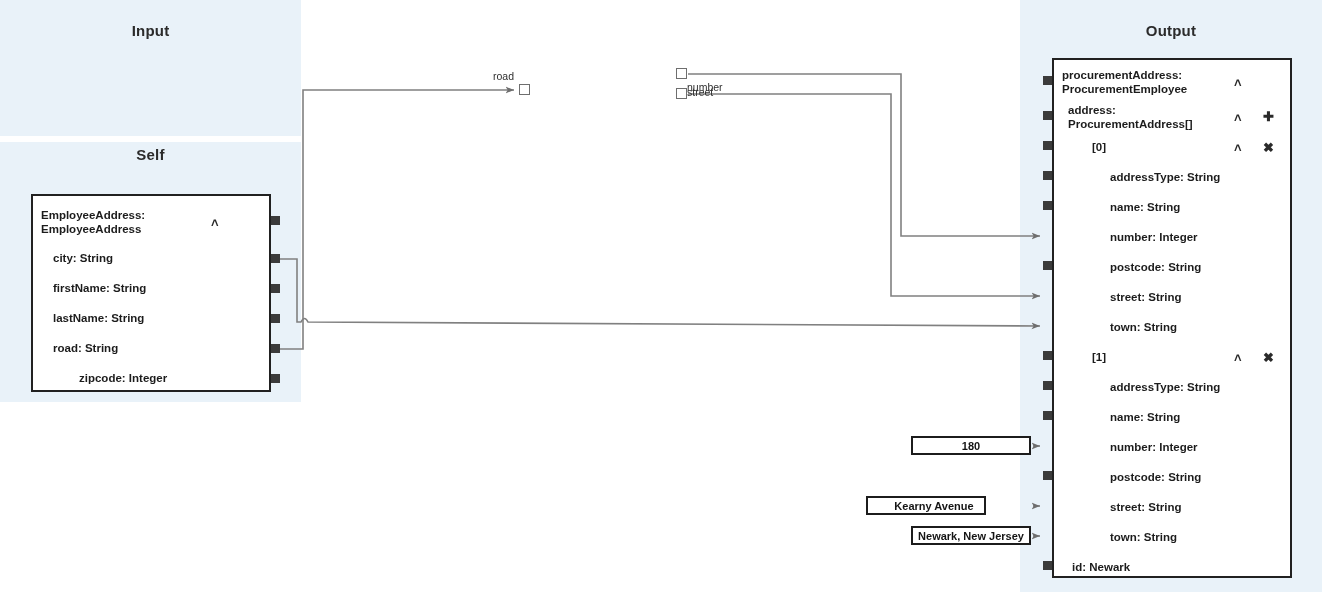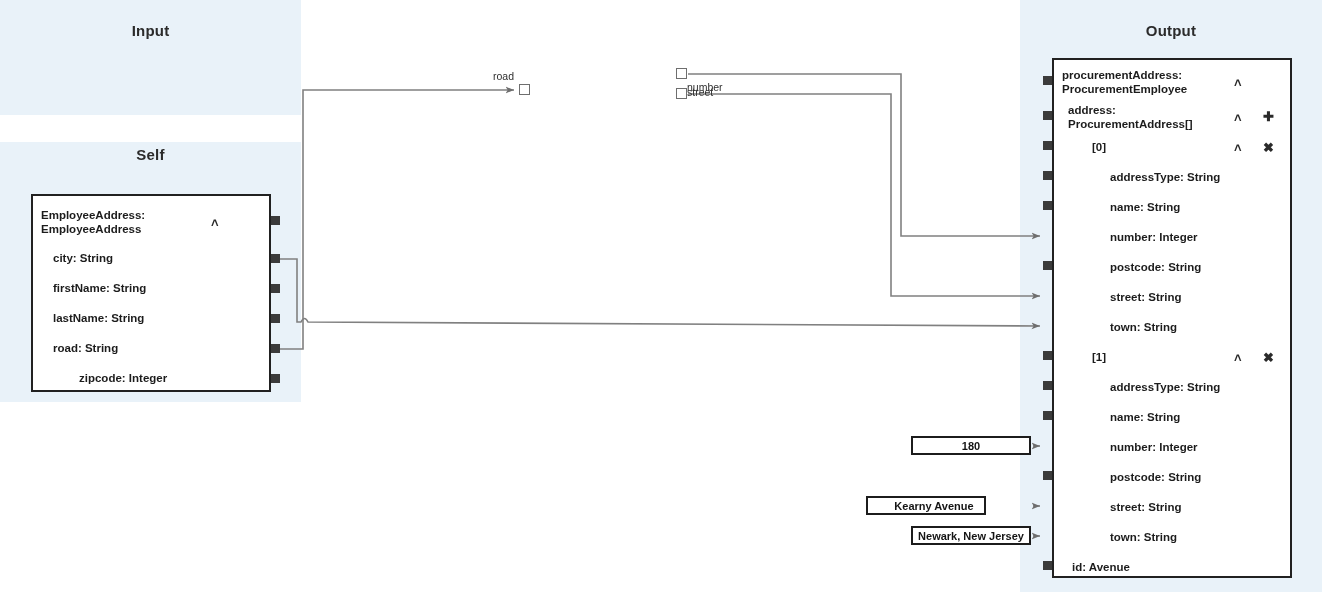--- a/index.html
+++ b/index.html
@@ -13,21 +13,21 @@
   #canvas {
     position: relative;
     width: 1322px; height: 592px;
     background: #ffffff;
   }
   
   .panel {
     position: absolute;
     background: #e9f2f9;
   }
-  #panel-input  { left: 0;    top: 0;   width: 301px; height: 115px; }
+  #panel-input  { left: 0;    top: 0;   width: 301px; height: 136px; }
   #panel-self   { left: 0;    top: 142px; width: 301px; height: 260px; }
   #panel-output { left: 1020px; top: 0;  width: 302px; height: 592px; }
 
   .panel-title {
     position: absolute;
     width: 100%;
     text-align: center;
     font-size: 15px;
     font-weight: bold;
     color: #2b2b2b;
@@ -224,21 +224,21 @@
     <div class="chev" style="left:180px; top:291px;">˄</div>
     <div class="xmark" style="left:209px; top:291px;">✖</div>
 
     <div class="row" style="left:56px; top:321px;">addressType: String</div>
     <div class="row" style="left:56px; top:351px;">name: String</div>
     <div class="row" style="left:56px; top:381px;">number: Integer</div>
     <div class="row" style="left:56px; top:411px;">postcode: String</div>
     <div class="row" style="left:56px; top:441px;">street: String</div>
     <div class="row" style="left:56px; top:471px;">town: String</div>
 
-    <div class="row" style="left:18px; top:501px;">id: Avenue</div>
+    <div class="row" style="left:18px; top:501px;">id: Newark</div>
   </div>
 
   <div class="port" style="left:1043px; top:76px;"></div>
   <div class="port" style="left:1043px; top:111px;"></div>
   <div class="port" style="left:1043px; top:141px;"></div>
   <div class="port" style="left:1043px; top:171px;"></div>
   <div class="port" style="left:1043px; top:201px;"></div>
   <div class="port" style="left:1043px; top:261px;"></div>
   <div class="port" style="left:1043px; top:351px;"></div>
   <div class="port" style="left:1043px; top:381px;"></div>

